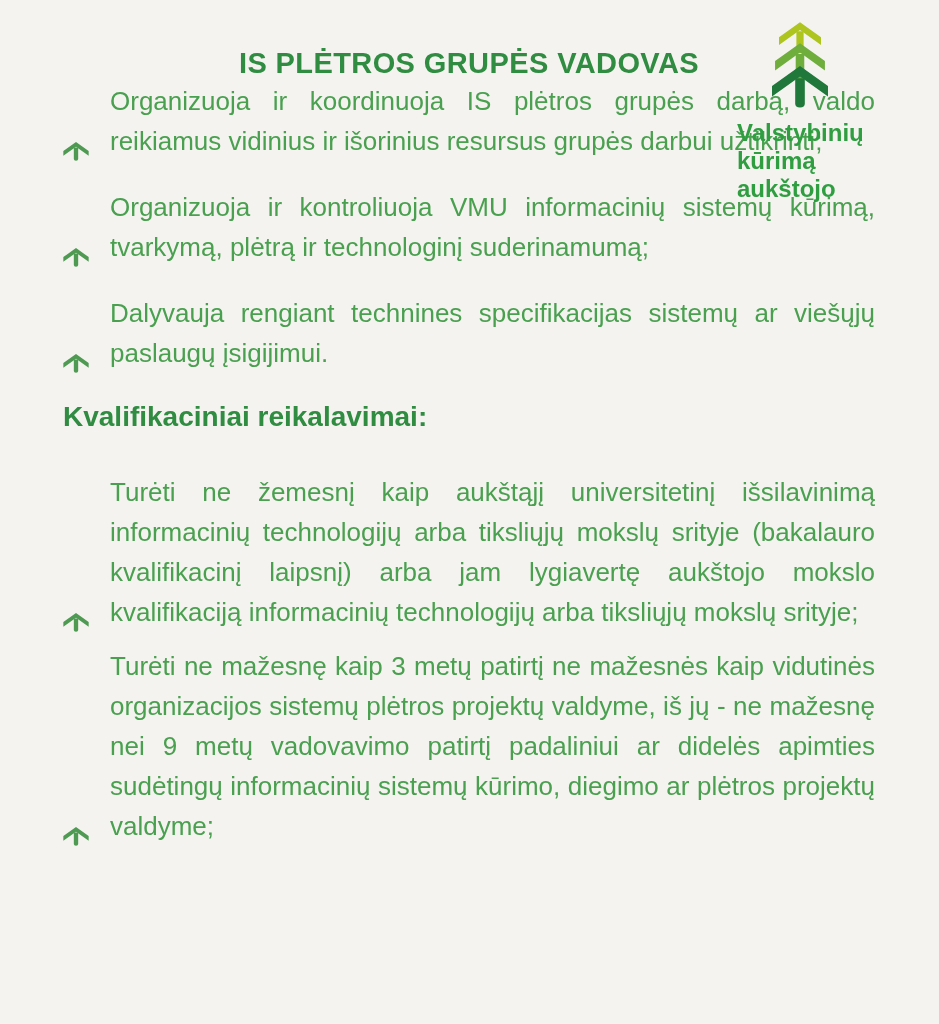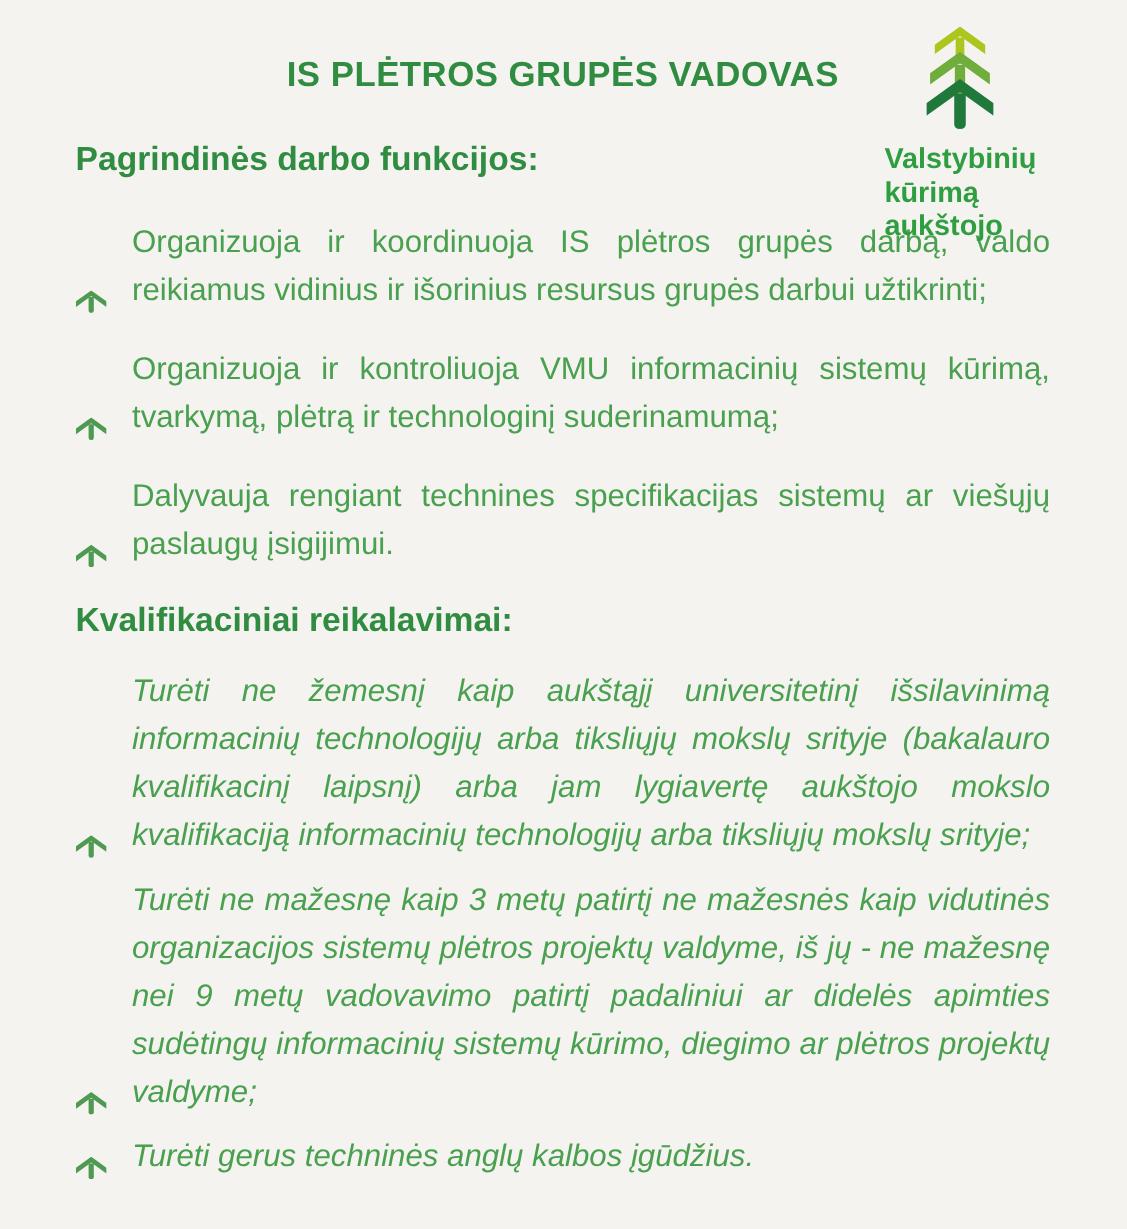--- a/index.html
+++ b/index.html
@@ -50,28 +50,28 @@
     padding-top:2px;
   }
   .logo-text span{display:block;}
   h2.section-heading{
     font-size:28px;
     line-height:36px;
     font-weight:bold;
     color:var(--heading_green);
   }
   .section-1 h2.section-heading{margin:34px 0 30px;}
-  .section-2 h2.section-heading{margin:14px 0 20px;}
+  .section-2 h2.section-heading{margin:14px 0 37px;}
   ul.items{list-style:none;}
   li.item{
     display:flex;
     align-items:flex-end;
   }
   .section-1 li.item{margin-bottom:26px;}
-  .section-2 li.item{margin-bottom:14px;font-style:italic;}
+  .section-2 li.item{margin-bottom:14px;}
   .bullet-wrap{
     flex:0 0 47px;
     padding-top:9px;
   }
   .bullet-wrap svg{display:block;}
   .item-text{
     flex:1 1 auto;
     font-size:26px;
     line-height:40px;
     text-align:justify;
@@ -109,21 +109,20 @@
       </svg>
       <div class="logo-text">
         <span>Valstybinių</span>
         <span>kūrimą</span>
         <span>aukštojo</span>
       </div>
     </div>
   </header>
 
   <section class="section-1">
-    <h2 class="section-heading">Pagrindinės darbo funkcijos:</h2>
     <ul class="items">
       <li class="item">
         <span class="bullet-wrap">
           <svg width="26" height="19" viewBox="0 0 64 48">
               <use href="#tier" class="tier-fill-bullet"></use>
             </svg>
         </span>
         <p class="item-text">Organizuoja ir koordinuoja IS plėtros grupės darbą, valdo reikiamus vidinius ir išorinius resursus grupės darbui užtikrinti;</p>
       </li>
       <li class="item">
@@ -157,24 +156,16 @@
         <p class="item-text">Turėti ne žemesnį kaip aukštąjį universitetinį išsilavinimą informacinių technologijų arba tiksliųjų mokslų srityje (bakalauro kvalifikacinį laipsnį) arba jam lygiavertę aukštojo mokslo kvalifikaciją informacinių technologijų arba tiksliųjų mokslų srityje;</p>
       </li>
       <li class="item">
         <span class="bullet-wrap">
           <svg width="26" height="19" viewBox="0 0 64 48">
               <use href="#tier" class="tier-fill-bullet"></use>
             </svg>
         </span>
         <p class="item-text">Turėti ne mažesnę kaip 3 metų patirtį ne mažesnės kaip vidutinės organizacijos sistemų plėtros projektų valdyme, iš jų - ne mažesnę nei 9 metų vadovavimo patirtį padaliniui ar didelės apimties sudėtingų informacinių sistemų kūrimo, diegimo ar plėtros projektų valdyme;</p>
       </li>
-      <li class="item">
-        <span class="bullet-wrap">
-          <svg width="26" height="19" viewBox="0 0 64 48">
-              <use href="#tier" class="tier-fill-bullet"></use>
-            </svg>
-        </span>
-        <p class="item-text">Turėti gerus techninės anglų kalbos įgūdžius.</p>
-      </li>
     </ul>
   </section>
 
 </div>
 
 </body></html>

